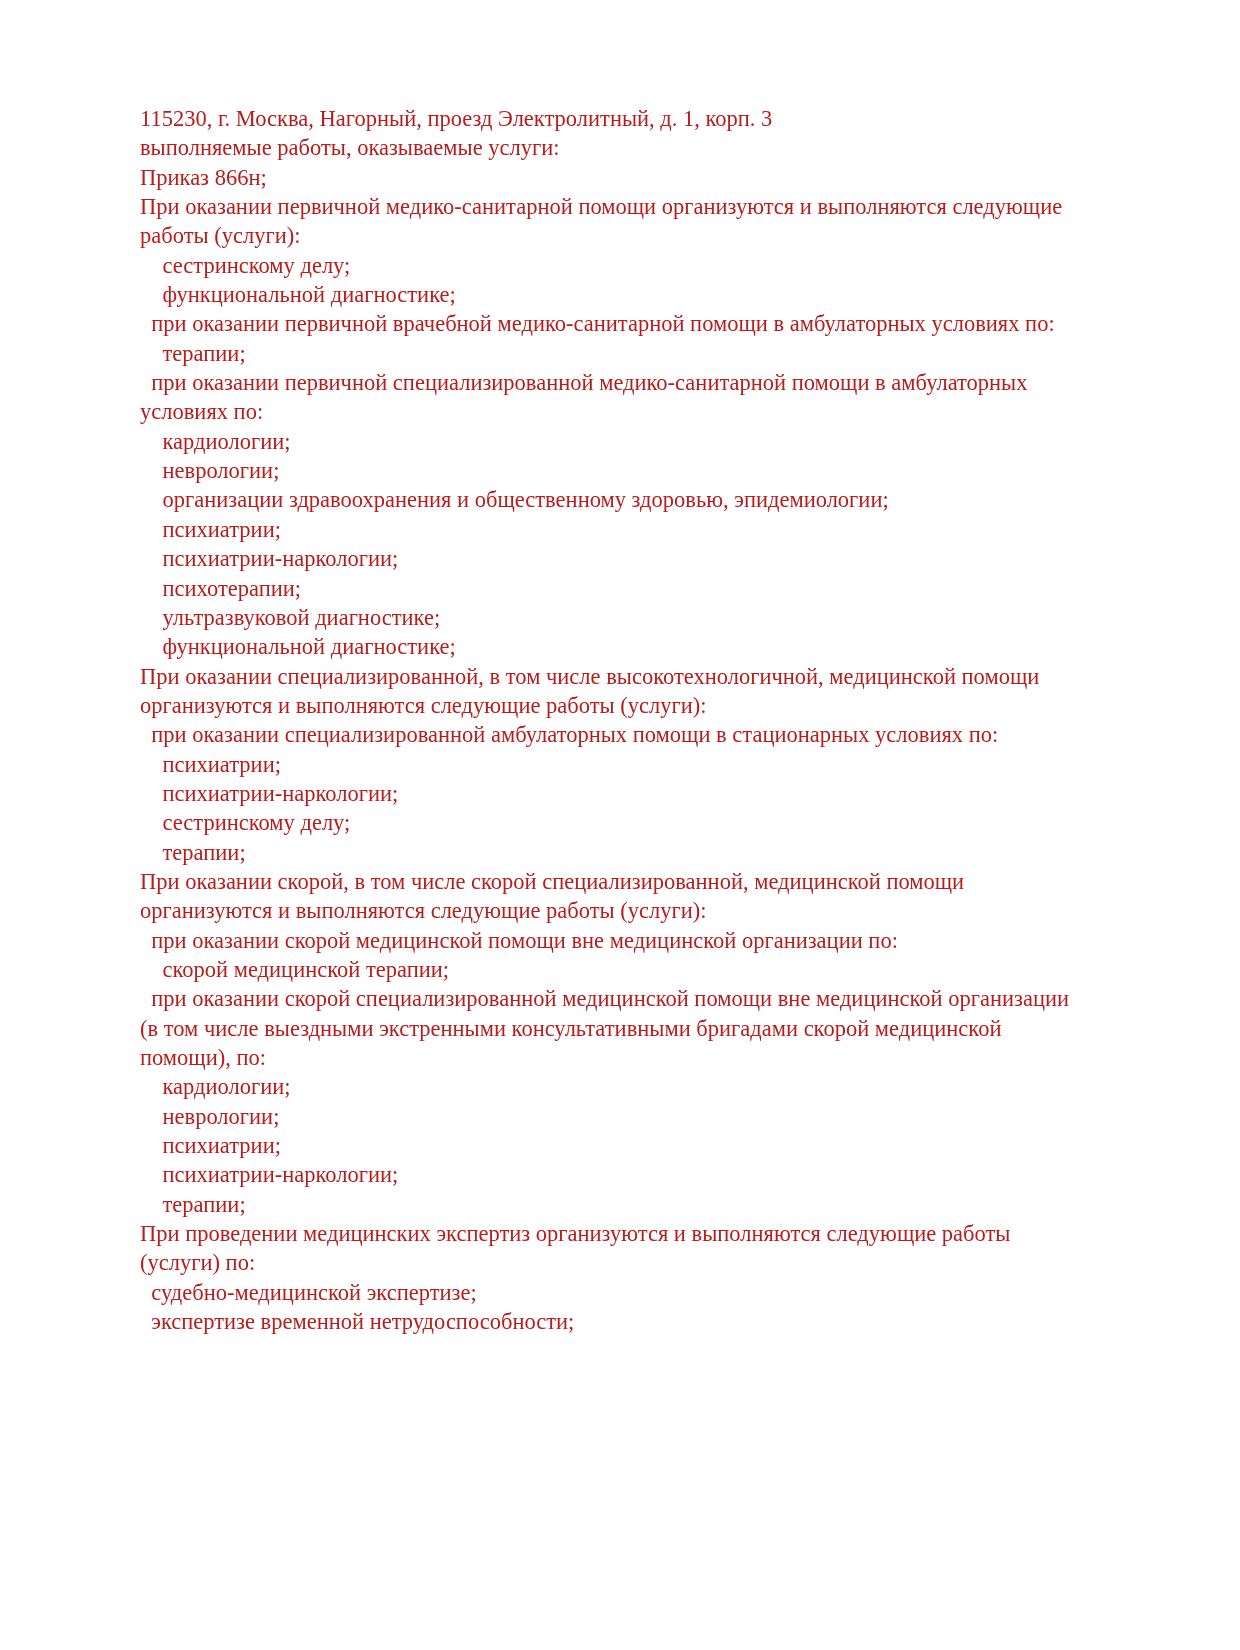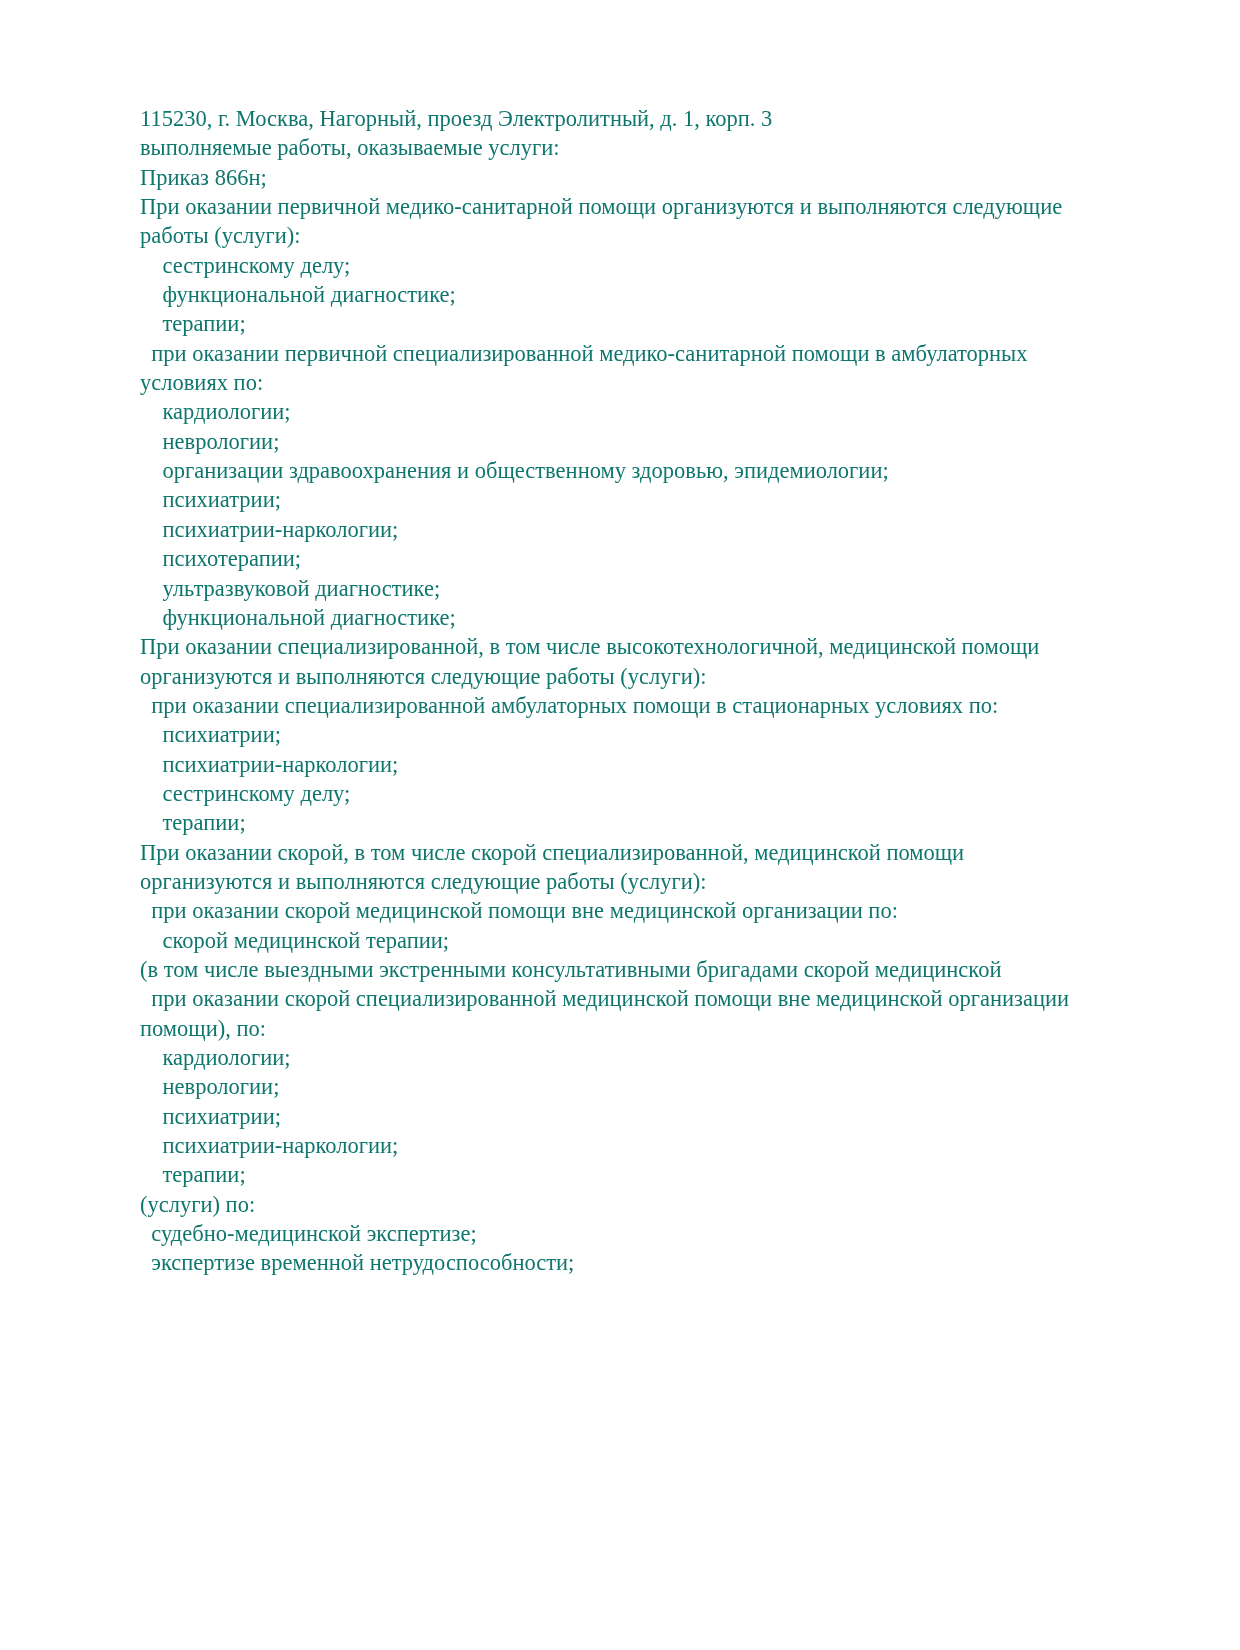--- a/index.html
+++ b/index.html
@@ -15,39 +15,40 @@
     overflow: hidden;
   }
   .doc-block {
     position: absolute;
     left: 140px;
     top: 104px;
     width: 1030px;
     font-family: "Liberation Serif", "DejaVu Serif", serif;
     font-size: 22.5px;
     line-height: 29.35px;
-    color: #0f766e;
+    color: #b91c1c;
   }
   .line {
     white-space: pre;       
     min-height: 29.35px;
   }
 </style>
 </head>
 <body>
 
 <main class="page">
   <div class="doc-block">
       <div class="line">115230, г. Москва, Нагорный, проезд Электролитный, д. 1, корп. 3</div>
       <div class="line">выполняемые работы, оказываемые услуги:</div>
       <div class="line">Приказ 866н;</div>
       <div class="line">При оказании первичной медико-санитарной помощи организуются и выполняются следующие</div>
       <div class="line">работы (услуги):</div>
       <div class="line">    сестринскому делу;</div>
       <div class="line">    функциональной диагностике;</div>
+      <div class="line">  при оказании первичной врачебной медико-санитарной помощи в амбулаторных условиях по:</div>
       <div class="line">    терапии;</div>
       <div class="line">  при оказании первичной специализированной медико-санитарной помощи в амбулаторных</div>
       <div class="line">условиях по:</div>
       <div class="line">    кардиологии;</div>
       <div class="line">    неврологии;</div>
       <div class="line">    организации здравоохранения и общественному здоровью, эпидемиологии;</div>
       <div class="line">    психиатрии;</div>
       <div class="line">    психиатрии-наркологии;</div>
       <div class="line">    психотерапии;</div>
       <div class="line">    ультразвуковой диагностике;</div>
@@ -56,25 +57,26 @@
       <div class="line">организуются и выполняются следующие работы (услуги):</div>
       <div class="line">  при оказании специализированной амбулаторных помощи в стационарных условиях по:</div>
       <div class="line">    психиатрии;</div>
       <div class="line">    психиатрии-наркологии;</div>
       <div class="line">    сестринскому делу;</div>
       <div class="line">    терапии;</div>
       <div class="line">При оказании скорой, в том числе скорой специализированной, медицинской помощи</div>
       <div class="line">организуются и выполняются следующие работы (услуги):</div>
       <div class="line">  при оказании скорой медицинской помощи вне медицинской организации по:</div>
       <div class="line">    скорой медицинской терапии;</div>
+      <div class="line">  при оказании скорой специализированной медицинской помощи вне медицинской организации</div>
       <div class="line">(в том числе выездными экстренными консультативными бригадами скорой медицинской</div>
-      <div class="line">  при оказании скорой специализированной медицинской помощи вне медицинской организации</div>
       <div class="line">помощи), по:</div>
       <div class="line">    кардиологии;</div>
       <div class="line">    неврологии;</div>
       <div class="line">    психиатрии;</div>
       <div class="line">    психиатрии-наркологии;</div>
       <div class="line">    терапии;</div>
+      <div class="line">При проведении медицинских экспертиз организуются и выполняются следующие работы</div>
       <div class="line">(услуги) по:</div>
       <div class="line">  судебно-медицинской экспертизе;</div>
       <div class="line">  экспертизе временной нетрудоспособности;</div>
     </div>
 </main>
 
 </body></html>

